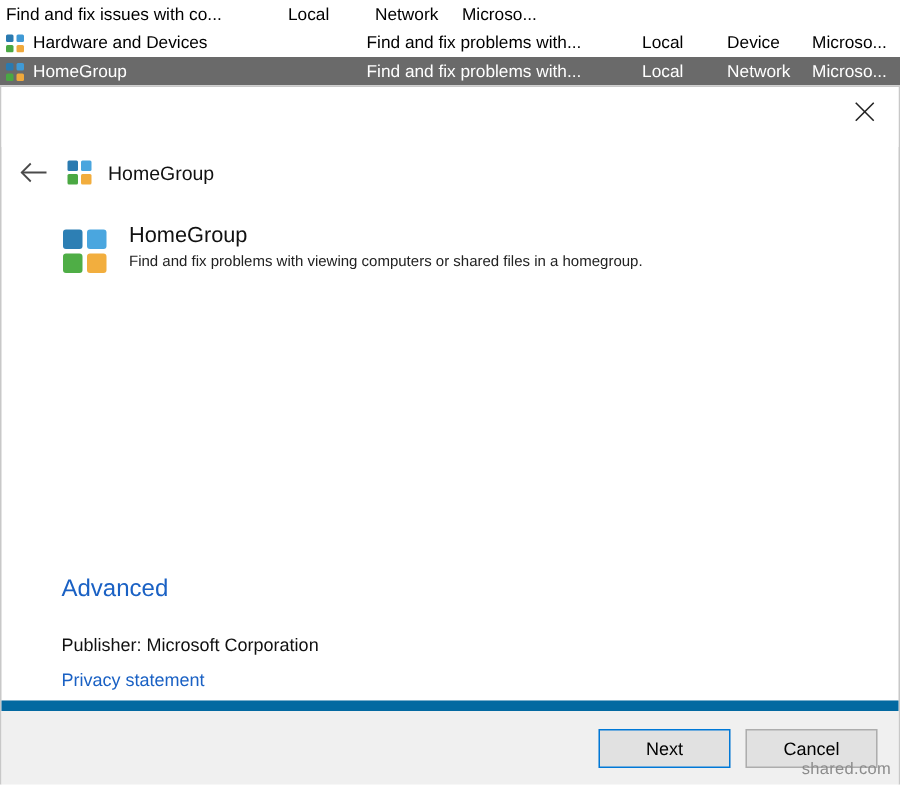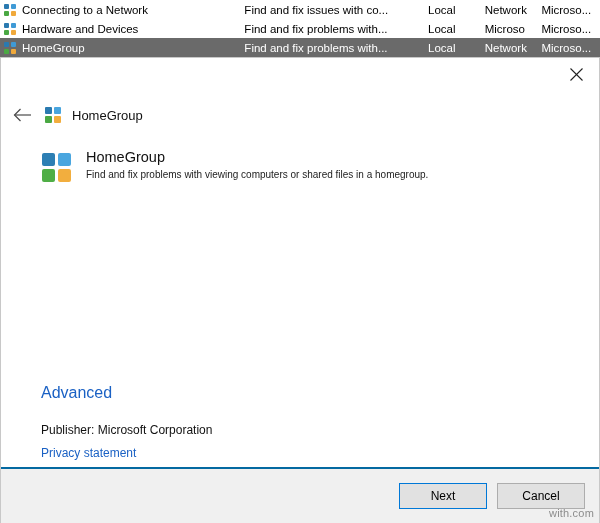--- a/index.html
+++ b/index.html
@@ -222,21 +222,21 @@
     cursor: default;
   }
 
   .footer {
     position: absolute;
     left: 0;
     bottom: 0;
     width: 598px;
     height: 56px;
     background: #f0f0f0;
-    border-top: 2px solid #0369a1;
+    border-top: 7px solid #0369a1;
     display: flex;
     align-items: center;
     justify-content: flex-end;
     gap: 10px;
     padding-right: 14px;
     box-sizing: border-box;
   }
   .btn {
     width: 88px;
     height: 26px;
@@ -262,48 +262,39 @@
     color: #8c8c8c;
     letter-spacing: 0.2px;
   }
 </style>
 </head>
 <body>
 
 <div class="bg-list">
 
   <div class="bg-row">
-    <div class="cell-name">
-      <span class="mini-icon">
-        <span class="sq a"></span>
-          <span class="sq b"></span>
-          <span class="sq c"></span>
-          <span class="sq d"></span>
-      </span>
-      <span>Connecting to a Network</span>
-    </div>
     <div class="cell-desc">Find and fix issues with co...</div>
     <div class="cell-loc">Local</div>
     <div class="cell-cat">Network</div>
     <div class="cell-pub">Microso...</div>
   </div>
 
   <div class="bg-row">
     <div class="cell-name">
       <span class="mini-icon">
         <span class="sq a"></span>
           <span class="sq b"></span>
           <span class="sq c"></span>
           <span class="sq d"></span>
       </span>
       <span>Hardware and Devices</span>
     </div>
     <div class="cell-desc">Find and fix problems with...</div>
     <div class="cell-loc">Local</div>
-    <div class="cell-cat">Microso</div>
+    <div class="cell-cat">Device</div>
     <div class="cell-pub">Microso...</div>
   </div>
 
   <div class="bg-row selected">
     <div class="cell-name">
       <span class="mini-icon">
         <span class="sq a"></span>
           <span class="sq b"></span>
           <span class="sq c"></span>
           <span class="sq d"></span>
@@ -372,13 +363,13 @@
 
   <a class="privacy-link" href="#">Privacy statement</a>
 
   <div class="footer">
     <button class="btn default">Next</button>
     <button class="btn">Cancel</button>
   </div>
 
 </div>
 
-<div class="watermark">with.com</div>
+<div class="watermark">shared.com</div>
 
 </body></html>

